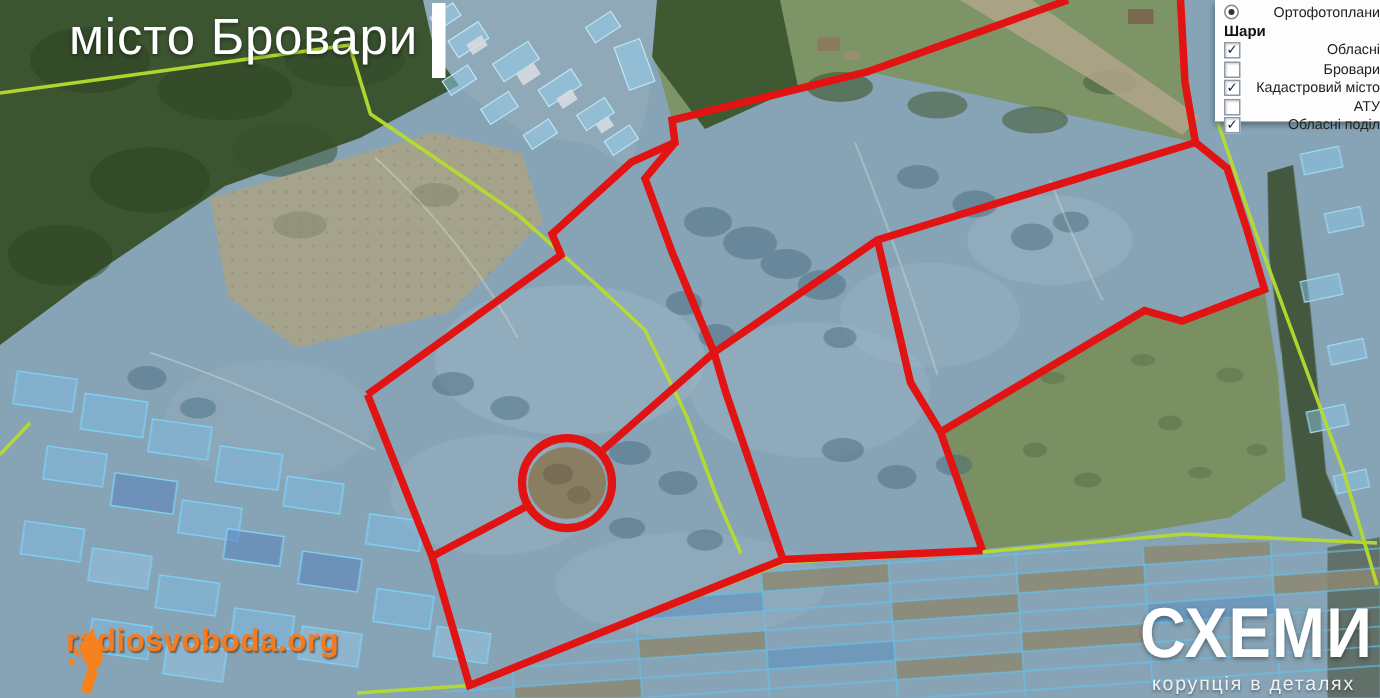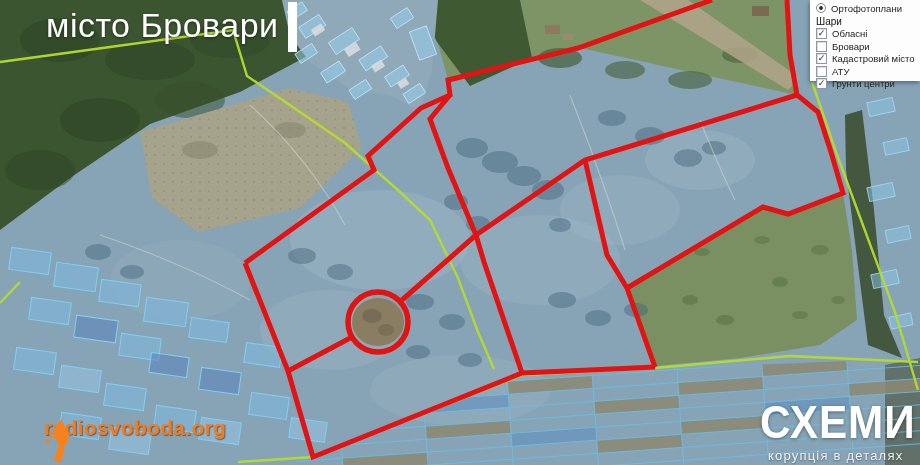--- a/index.html
+++ b/index.html
@@ -10,22 +10,22 @@
   
   .map-title{position:absolute;left:46px;top:6px;color:#fff;font-size:34px;
              font-weight:400;letter-spacing:.5px;text-shadow:0 1px 3px rgba(0,0,0,.45);
              white-space:nowrap;}
   .title-bar{position:absolute;left:288px;top:2px;width:9px;height:50px;background:#fff;}
 
   
   .layers-panel{position:absolute;left:810px;top:0;width:110px;height:81px;background:#fdfdfd;
                 box-shadow:-1px 2px 4px rgba(0,0,0,.35);padding:2px 0 2px 6px;box-sizing:border-box;
                 font-size:9.5px;color:#222;}
-  .lp-row{display:flex;align-items:center;height:12.5px;white-space:nowrap;overflow:hidden;}
-  .lp-section{font-weight:normal;font-size:10px;color:#111;height:13px;line-height:13px;}
+  .lp-row{display:flex;align-items:center;height:12.5px;white-space:nowrap;overflow:hidden;justify-content:space-between;}
+  .lp-section{font-weight:bold;font-size:10px;color:#111;height:13px;line-height:13px;}
   .radio{width:8px;height:8px;border:1px solid #888;border-radius:50%;margin-right:5px;
          position:relative;background:#fff;flex:0 0 auto;}
   .radio.on::after{content:'';position:absolute;left:2px;top:2px;width:4px;height:4px;
                    border-radius:50%;background:#333;}
   .cb{width:9px;height:9px;border:1px solid #8a97a5;background:#fff;margin-right:5px;
       font-size:9px;line-height:9px;text-align:center;color:#223;flex:0 0 auto;
       box-shadow:inset 1px 1px 1px rgba(0,0,0,.15);}
   .cb.on{color:#223;}
 
   
@@ -290,21 +290,21 @@
     <div class="lp-row">
       <span class="cb on">✓</span>
       <span>Кадастровий місто</span>
     </div>
     <div class="lp-row">
       <span class="cb"></span>
       <span>АТУ</span>
     </div>
     <div class="lp-row">
       <span class="cb on">✓</span>
-      <span>Грунти центри</span>
+      <span>Обласні поділ</span>
     </div>
   </div>
 
   <div class="watermark">
     <svg width="36" height="48" viewBox="0 0 36 48">
       <g fill="#f5821f">
         <path d="M20,2 C16,9 10,12 12,20 C13,25 18,27 17,33 C24,31 28,25 26,18 C25,13 21,9 20,2 Z"></path>
         <path d="M8,14 C6,18 8,21 11,22 C11,18 9,17 8,14 Z"></path>
         <path d="M4,22 C3,26 5,28 8,28 C8,25 6,24 4,22 Z"></path>
         <rect x="14" y="30" width="7" height="16" rx="2" transform="rotate(18 17 38)"></rect>

